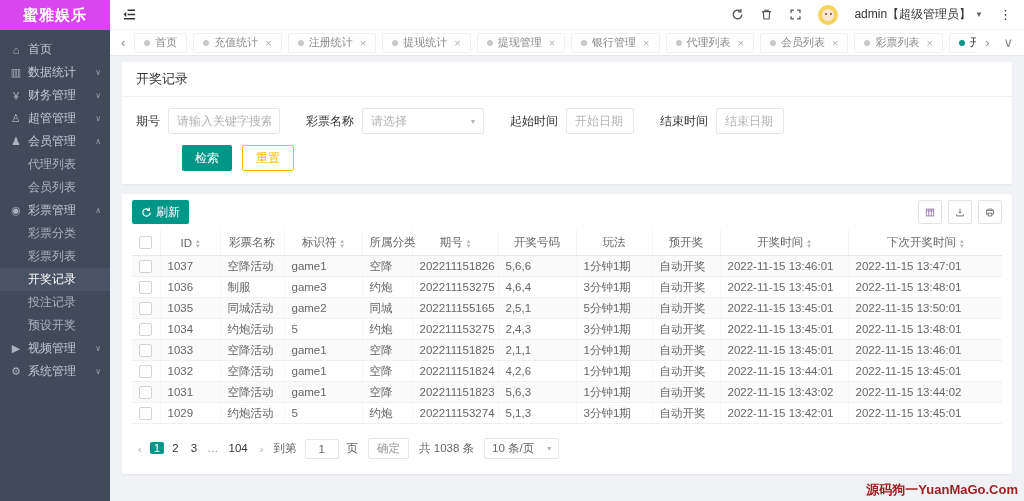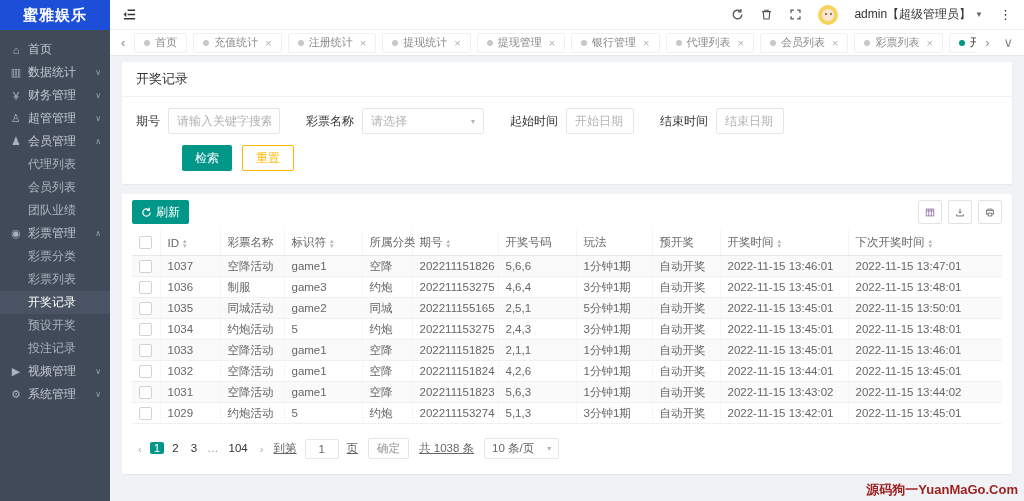--- a/index.html
+++ b/index.html
@@ -2,21 +2,21 @@
 <html><head>
 <meta charset="utf-8">
 <style>
   html,body{margin:0;padding:0;background:#dfe2e6;}
   *{box-sizing:border-box;}
   .app{position:relative;width:1024px;height:501px;overflow:hidden;display:flex;
        font-family:"Liberation Sans","DejaVu Sans",sans-serif;background:#f0f2f5;}
   
   .sidebar{width:110px;flex-shrink:0;background:#414a59;display:flex;flex-direction:column;}
   .logo{height:30px;line-height:30px;text-align:center;color:#fff;font-weight:bold;
-        font-size:15px;letter-spacing:1px;background:#1d4ed8;}
+        font-size:15px;letter-spacing:1px;background:#d946ef;}
   .side-nav{padding-top:8px;}
   .side-item{display:flex;align-items:center;height:23px;padding:0 9px;color:#c3c9d1;
              font-size:12px;cursor:pointer;white-space:nowrap;}
   .side-icon{width:14px;margin-right:5px;font-size:11px;text-align:center;color:#aab2bd;}
   .side-caret{margin-left:auto;font-size:8px;color:#9aa2ad;}
   .side-sub{height:23px;line-height:23px;padding-left:28px;color:#adb4be;font-size:12px;
             cursor:pointer;white-space:nowrap;}
   .side-sub.active{background:#4a5363;color:#fff;}
   
   .main{flex:1;display:flex;flex-direction:column;min-width:0;}
@@ -64,41 +64,41 @@
   .btn-primary{background:#009688;color:#fff;}
   .btn-warn{background:#fff;border:1px solid #ffb800;color:#ffb800;}
   
   .table-toolbar{display:flex;align-items:center;padding:6px 10px;}
   .btn-refresh{display:flex;align-items:center;gap:4px;height:24px;padding:0 9px;}
   .tool-icons{margin-left:auto;display:flex;gap:6px;}
   .tool-btn{width:24px;height:24px;border:1px solid #e2e2e2;background:#fff;border-radius:2px;
             display:flex;align-items:center;justify-content:center;cursor:pointer;}
   table{width:calc(100% - 20px);margin:0 10px;border-collapse:collapse;table-layout:fixed;
         font-size:11.5px;color:#666;}
-  th{font-weight:normal;text-align:left;padding:5px 7px;border-bottom:1px solid #e6e6e6;
+  th{font-weight:normal;text-align:center;padding:5px 7px;border-bottom:1px solid #e6e6e6;
      border-right:1px solid #f4f4f4;color:#666;white-space:nowrap;}
   th:last-child{border-right:none;}
   td{padding:2.5px 7px;border-bottom:1px solid #f0f0f0;border-right:1px solid #f7f7f7;
      white-space:nowrap;overflow:hidden;line-height:15px;}
   td:last-child{border-right:none;}
   tbody tr:nth-child(odd){background:#fafafa;}
   .c-check{width:28px;} .c0{width:60px;} .c1{width:64px;} .c2{width:78px;} .c3{width:50px;}
   .c4{width:86px;} .c5{width:78px;} .c6{width:76px;} .c7{width:68px;} .c8{width:128px;}
   .checkbox{display:inline-block;width:13px;height:13px;border:1px solid #d2d2d2;border-radius:2px;
             background:#fff;vertical-align:middle;cursor:pointer;}
   .sort{display:inline-flex;flex-direction:column;margin-left:4px;font-size:7px;line-height:5px;
         color:#b8b8b8;vertical-align:middle;cursor:pointer;}
   
   .pager{display:flex;align-items:center;padding:5px 10px 6px;font-size:11.5px;color:#666;}
   .pg-arrow{padding:0 6px;color:#b0b0b0;cursor:pointer;}
   .pg-num{min-width:21px;height:21px;line-height:21px;text-align:center;margin:0 2px;color:#333;
           border-radius:2px;cursor:pointer;padding:0 4px;}
   .pg-num.active{background:#009688;color:#fff;}
   .pg-ellipsis{margin:0 4px;color:#999;}
-  .pg-text{margin:0 4px;color:#666;text-decoration:underline;}
+  .pg-text{margin:0 4px;color:#666;}
   .pg-input{width:34px;height:20px;border:1px solid #e6e6e6;border-radius:2px;text-align:center;
             font-size:11.5px;color:#666;margin:0 4px;outline:none;}
   .pg-btn{height:21px;padding:0 8px;border:1px solid #e6e6e6;background:#fff;color:#999;
           border-radius:2px;font-size:11.5px;margin:9px 6px;cursor:pointer;}
   .pg-size{display:flex;align-items:center;gap:13px;border:1px solid #e6e6e6;border-radius:2px;
            height:21px;padding:0 7px;margin-left:6px;cursor:pointer;color:#666;}
   .watermark{position:absolute;right:6px;bottom:2px;font-size:13px;font-weight:bold;color:#9c1f1f;}
 </style>
 </head>
 <body>
@@ -127,31 +127,30 @@
           <span class="side-label">超管管理</span>
           <span class="side-caret">∨</span>
         </div>
         <div class="side-item">
           <span class="side-icon">♟</span>
           <span class="side-label">会员管理</span>
           <span class="side-caret">∧</span>
         </div>
         <div class="side-sub">代理列表</div>
         <div class="side-sub">会员列表</div>
-        <div class="side-sub">团队业绩</div>
         <div class="side-item">
           <span class="side-icon">◉</span>
           <span class="side-label">彩票管理</span>
           <span class="side-caret">∧</span>
         </div>
         <div class="side-sub">彩票分类</div>
         <div class="side-sub">彩票列表</div>
         <div class="side-sub active">开奖记录</div>
+        <div class="side-sub">投注记录</div>
         <div class="side-sub">预设开奖</div>
-        <div class="side-sub">投注记录</div>
         <div class="side-item">
           <span class="side-icon">▶</span>
           <span class="side-label">视频管理</span>
           <span class="side-caret">∨</span>
         </div>
         <div class="side-item">
           <span class="side-icon">⚙</span>
           <span class="side-label">系统管理</span>
           <span class="side-caret">∨</span>
         </div>

